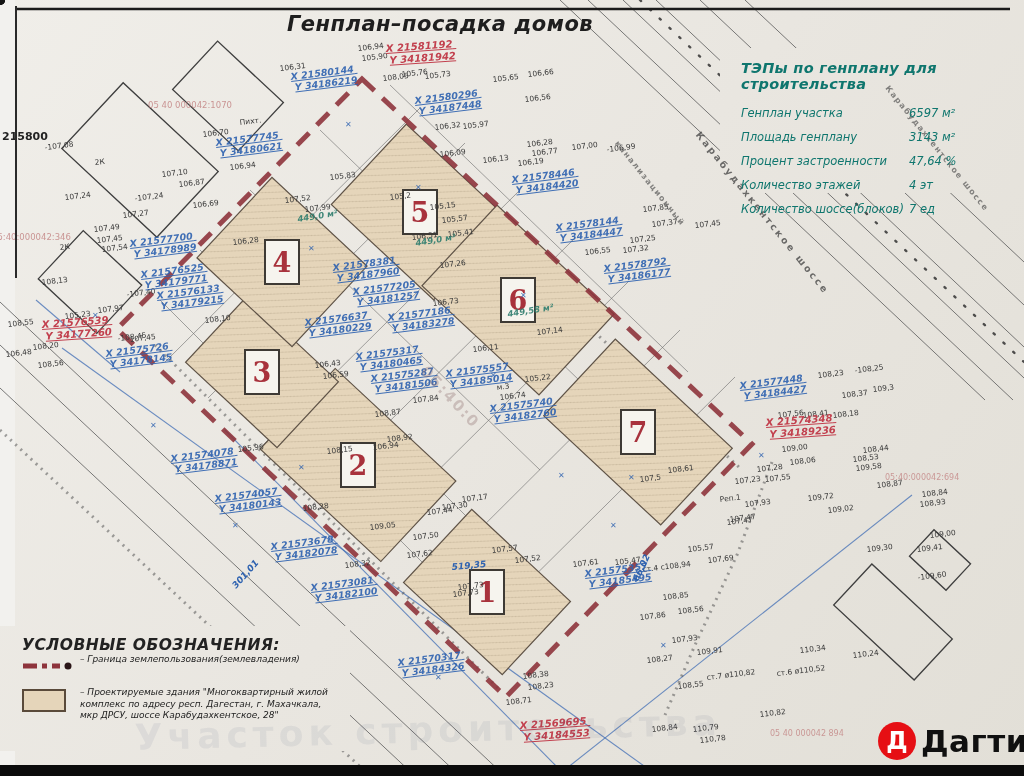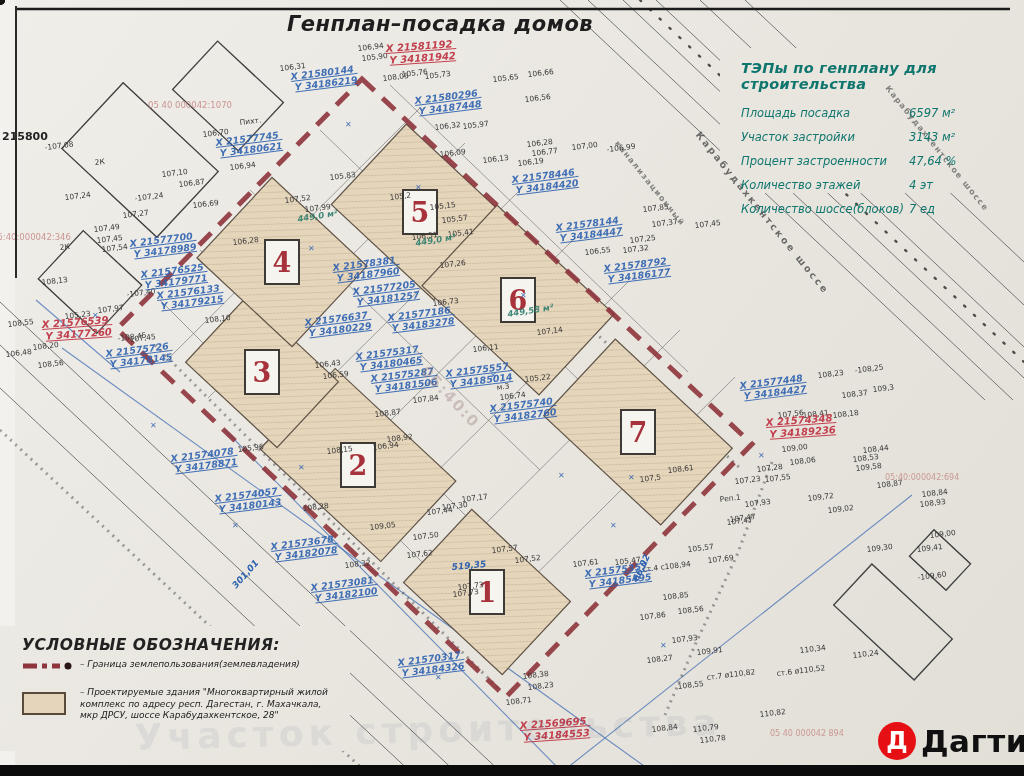--- a/index.html
+++ b/index.html
@@ -36,21 +36,21 @@
   
   .title{position:absolute;left:0;top:12px;width:880px;text-align:center;
          font:italic 600 21px "DejaVu Sans",sans-serif;color:#1e1e1e;letter-spacing:.5px}
   .tep{position:absolute;left:741px;top:60px;width:285px;color:#0f766e}
   .tep-title{font:italic 600 14.5px "DejaVu Sans",sans-serif;margin-bottom:14px;letter-spacing:.3px}
   .tep-row{display:flex;font:italic 11.5px "DejaVu Sans",sans-serif;margin-bottom:10px}
   .tep-label{width:168px}
   .tep-value{flex:1}
   .legend{position:absolute;left:22px;top:636px;width:320px;color:#222}
   .legend-title{font:italic 700 15.5px "DejaVu Sans",sans-serif;letter-spacing:.5px;}
-  .leg-item{display:flex;align-items:center;margin-bottom:12px}
+  .leg-item{display:flex;align-items:flex-start;margin-bottom:12px}
   .leg-sym{width:58px;flex:0 0 58px;padding-top:2px}
   .leg-text{font:italic 9px "DejaVu Sans",sans-serif;line-height:1.3}
   .leg-swatch{width:40px;height:19px;background:#e5d5ba;border:2px solid #5a4a3a}
   .logo{position:absolute;left:878px;top:722px;display:flex;align-items:center;z-index:5}
   .logo-circle{width:38px;height:38px;border-radius:50%;background:#e60f14;color:#fff;
                display:flex;align-items:center;justify-content:center;
                font:800 24px "DejaVu Sans",sans-serif}
   .logo-name{font:800 31px "DejaVu Sans",sans-serif;color:#101010;margin-left:5px;letter-spacing:.5px}
 </style>
 </head>
@@ -909,25 +909,25 @@
   <rect x="0" y="765" width="1024" height="11" fill="#0b0b0b"></rect>
 </svg>
 
 <div class="title">Генплан–посадка домов</div>
 
 <div class="tep">
   <div class="tep-title">ТЭПы по генплану для строительства</div>
   <div>
 
   <div class="tep-row">
-      <span class="tep-label">Площадь посадка</span>
+      <span class="tep-label">Генплан участка</span>
       <span class="tep-value">6597 м²</span>
     </div>
         <div class="tep-row">
-      <span class="tep-label">Участок застройки</span>
+      <span class="tep-label">Площадь генплану</span>
       <span class="tep-value">3143 м²</span>
     </div>
         <div class="tep-row">
       <span class="tep-label">Процент застроенности</span>
       <span class="tep-value">47,64 %</span>
     </div>
         <div class="tep-row">
       <span class="tep-label">Количество этажей</span>
       <span class="tep-value">4 эт</span>
     </div>

